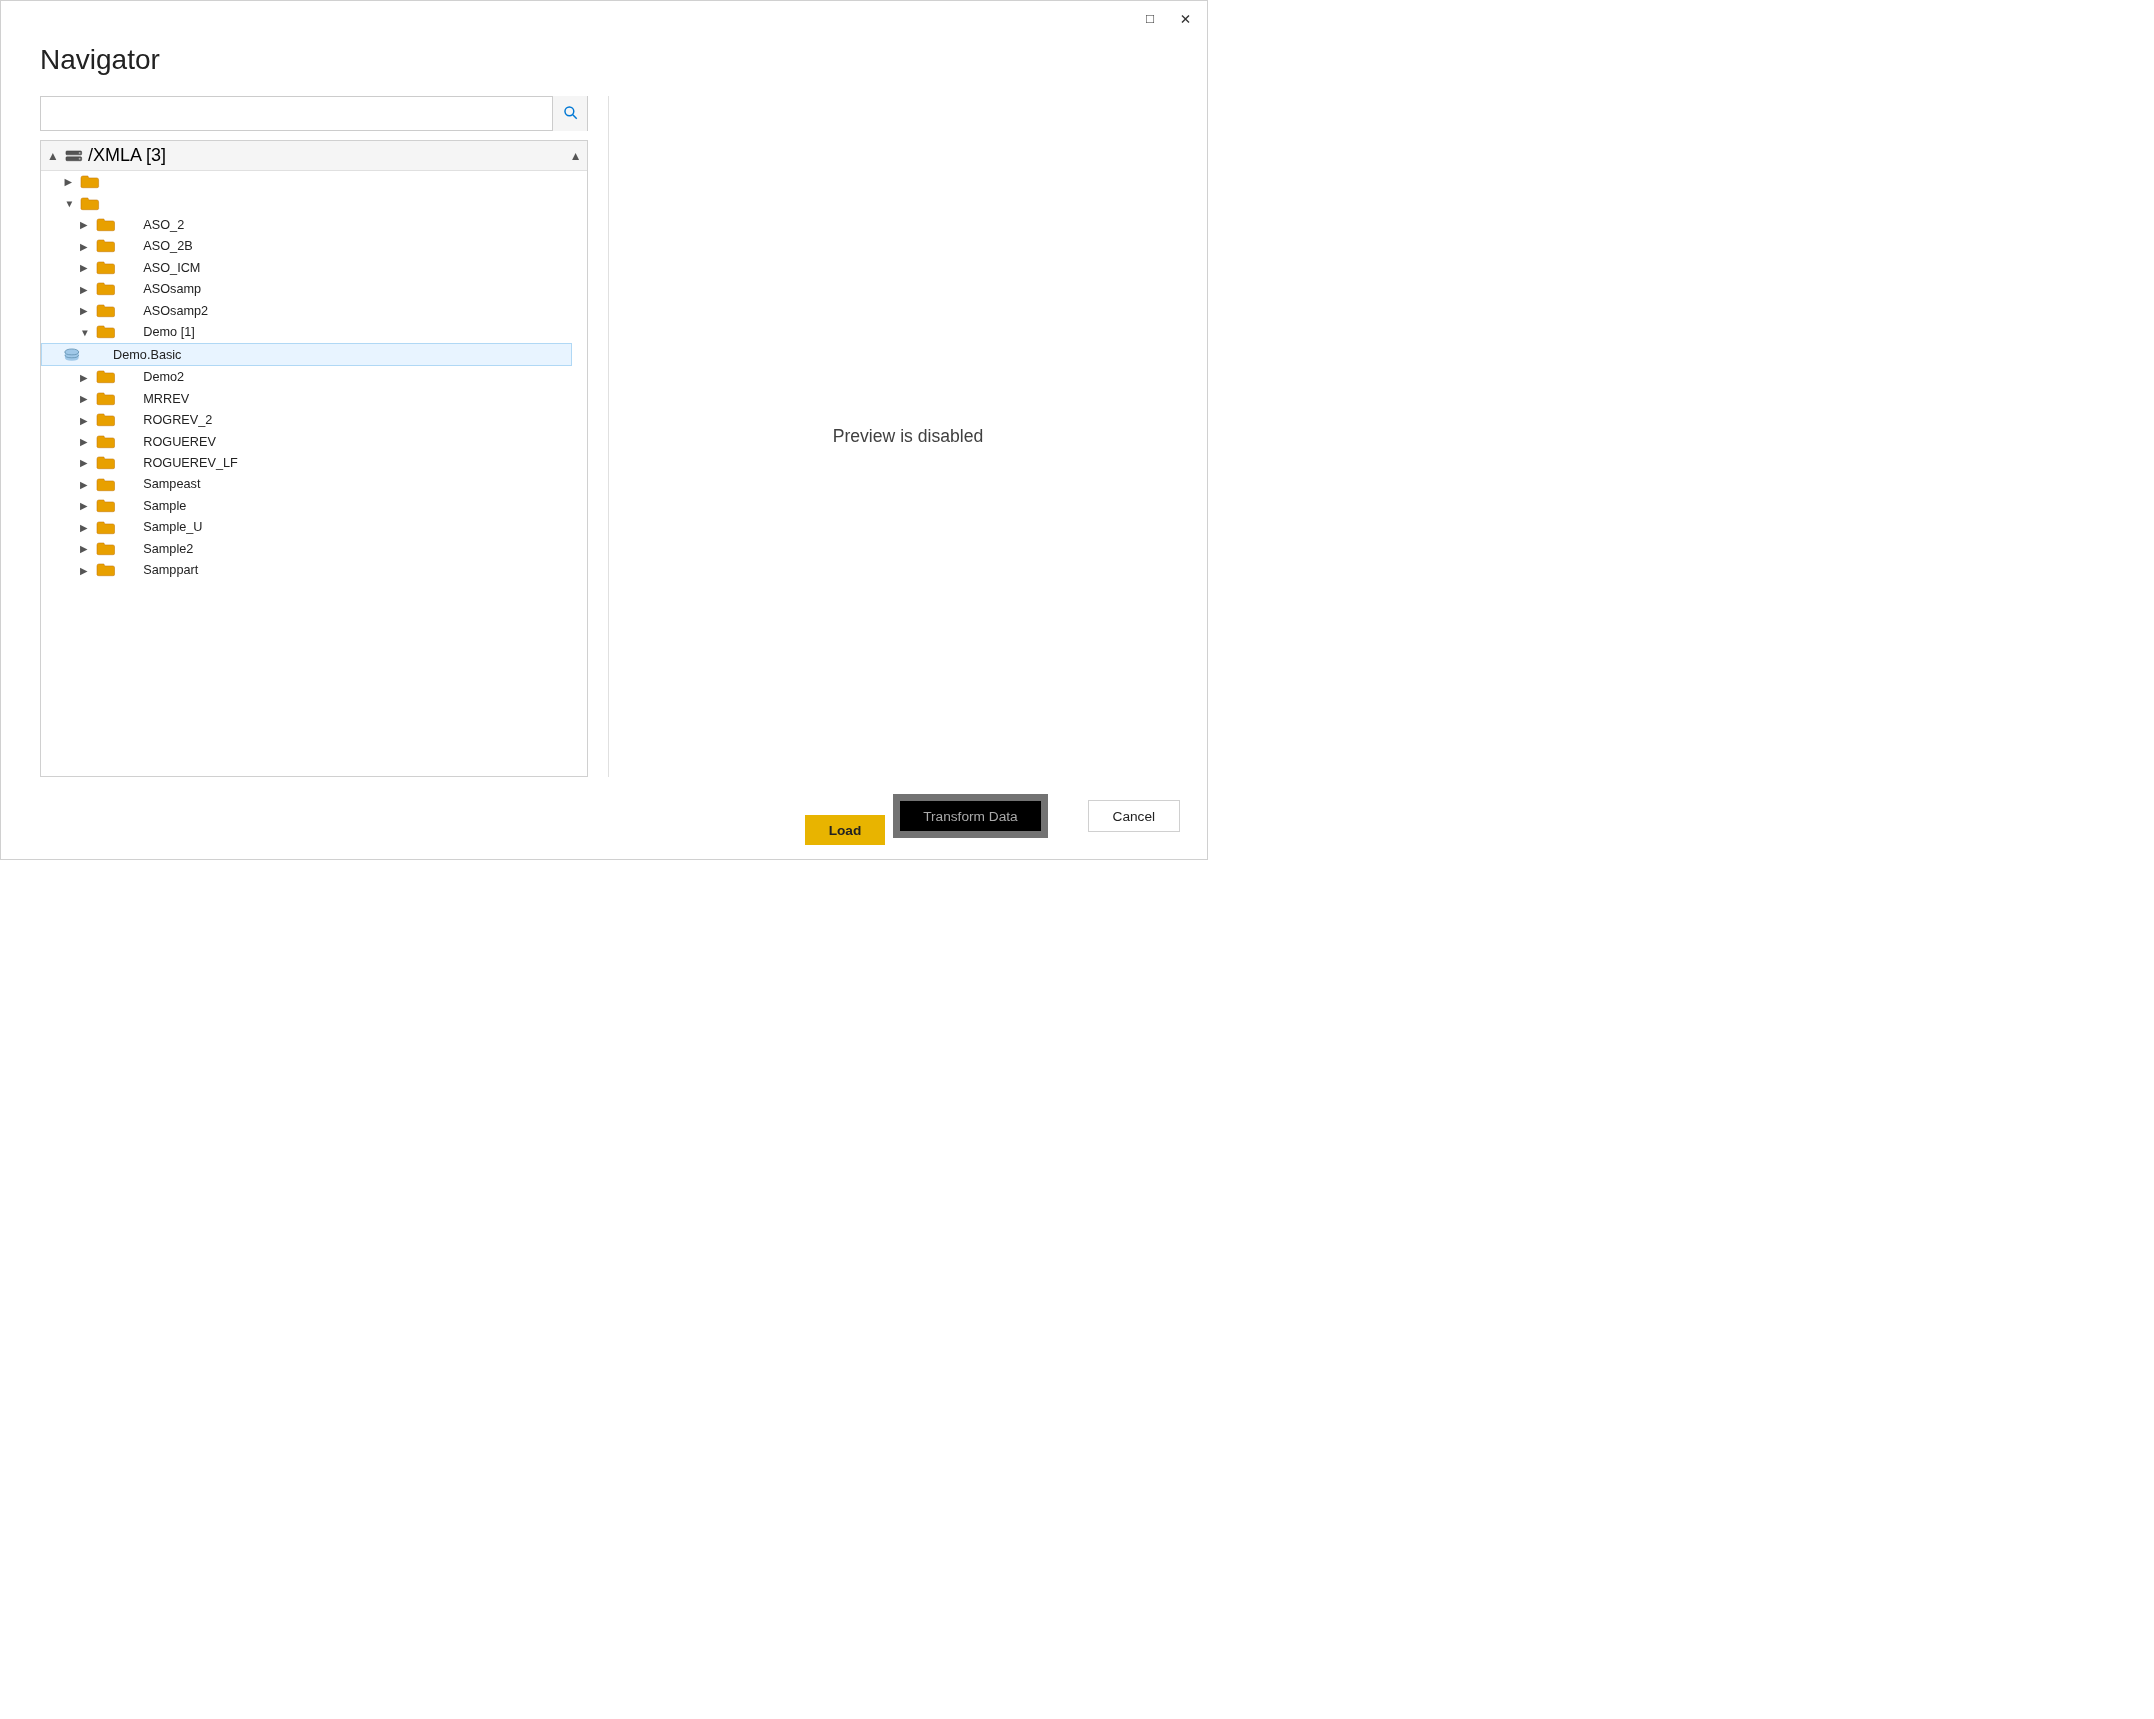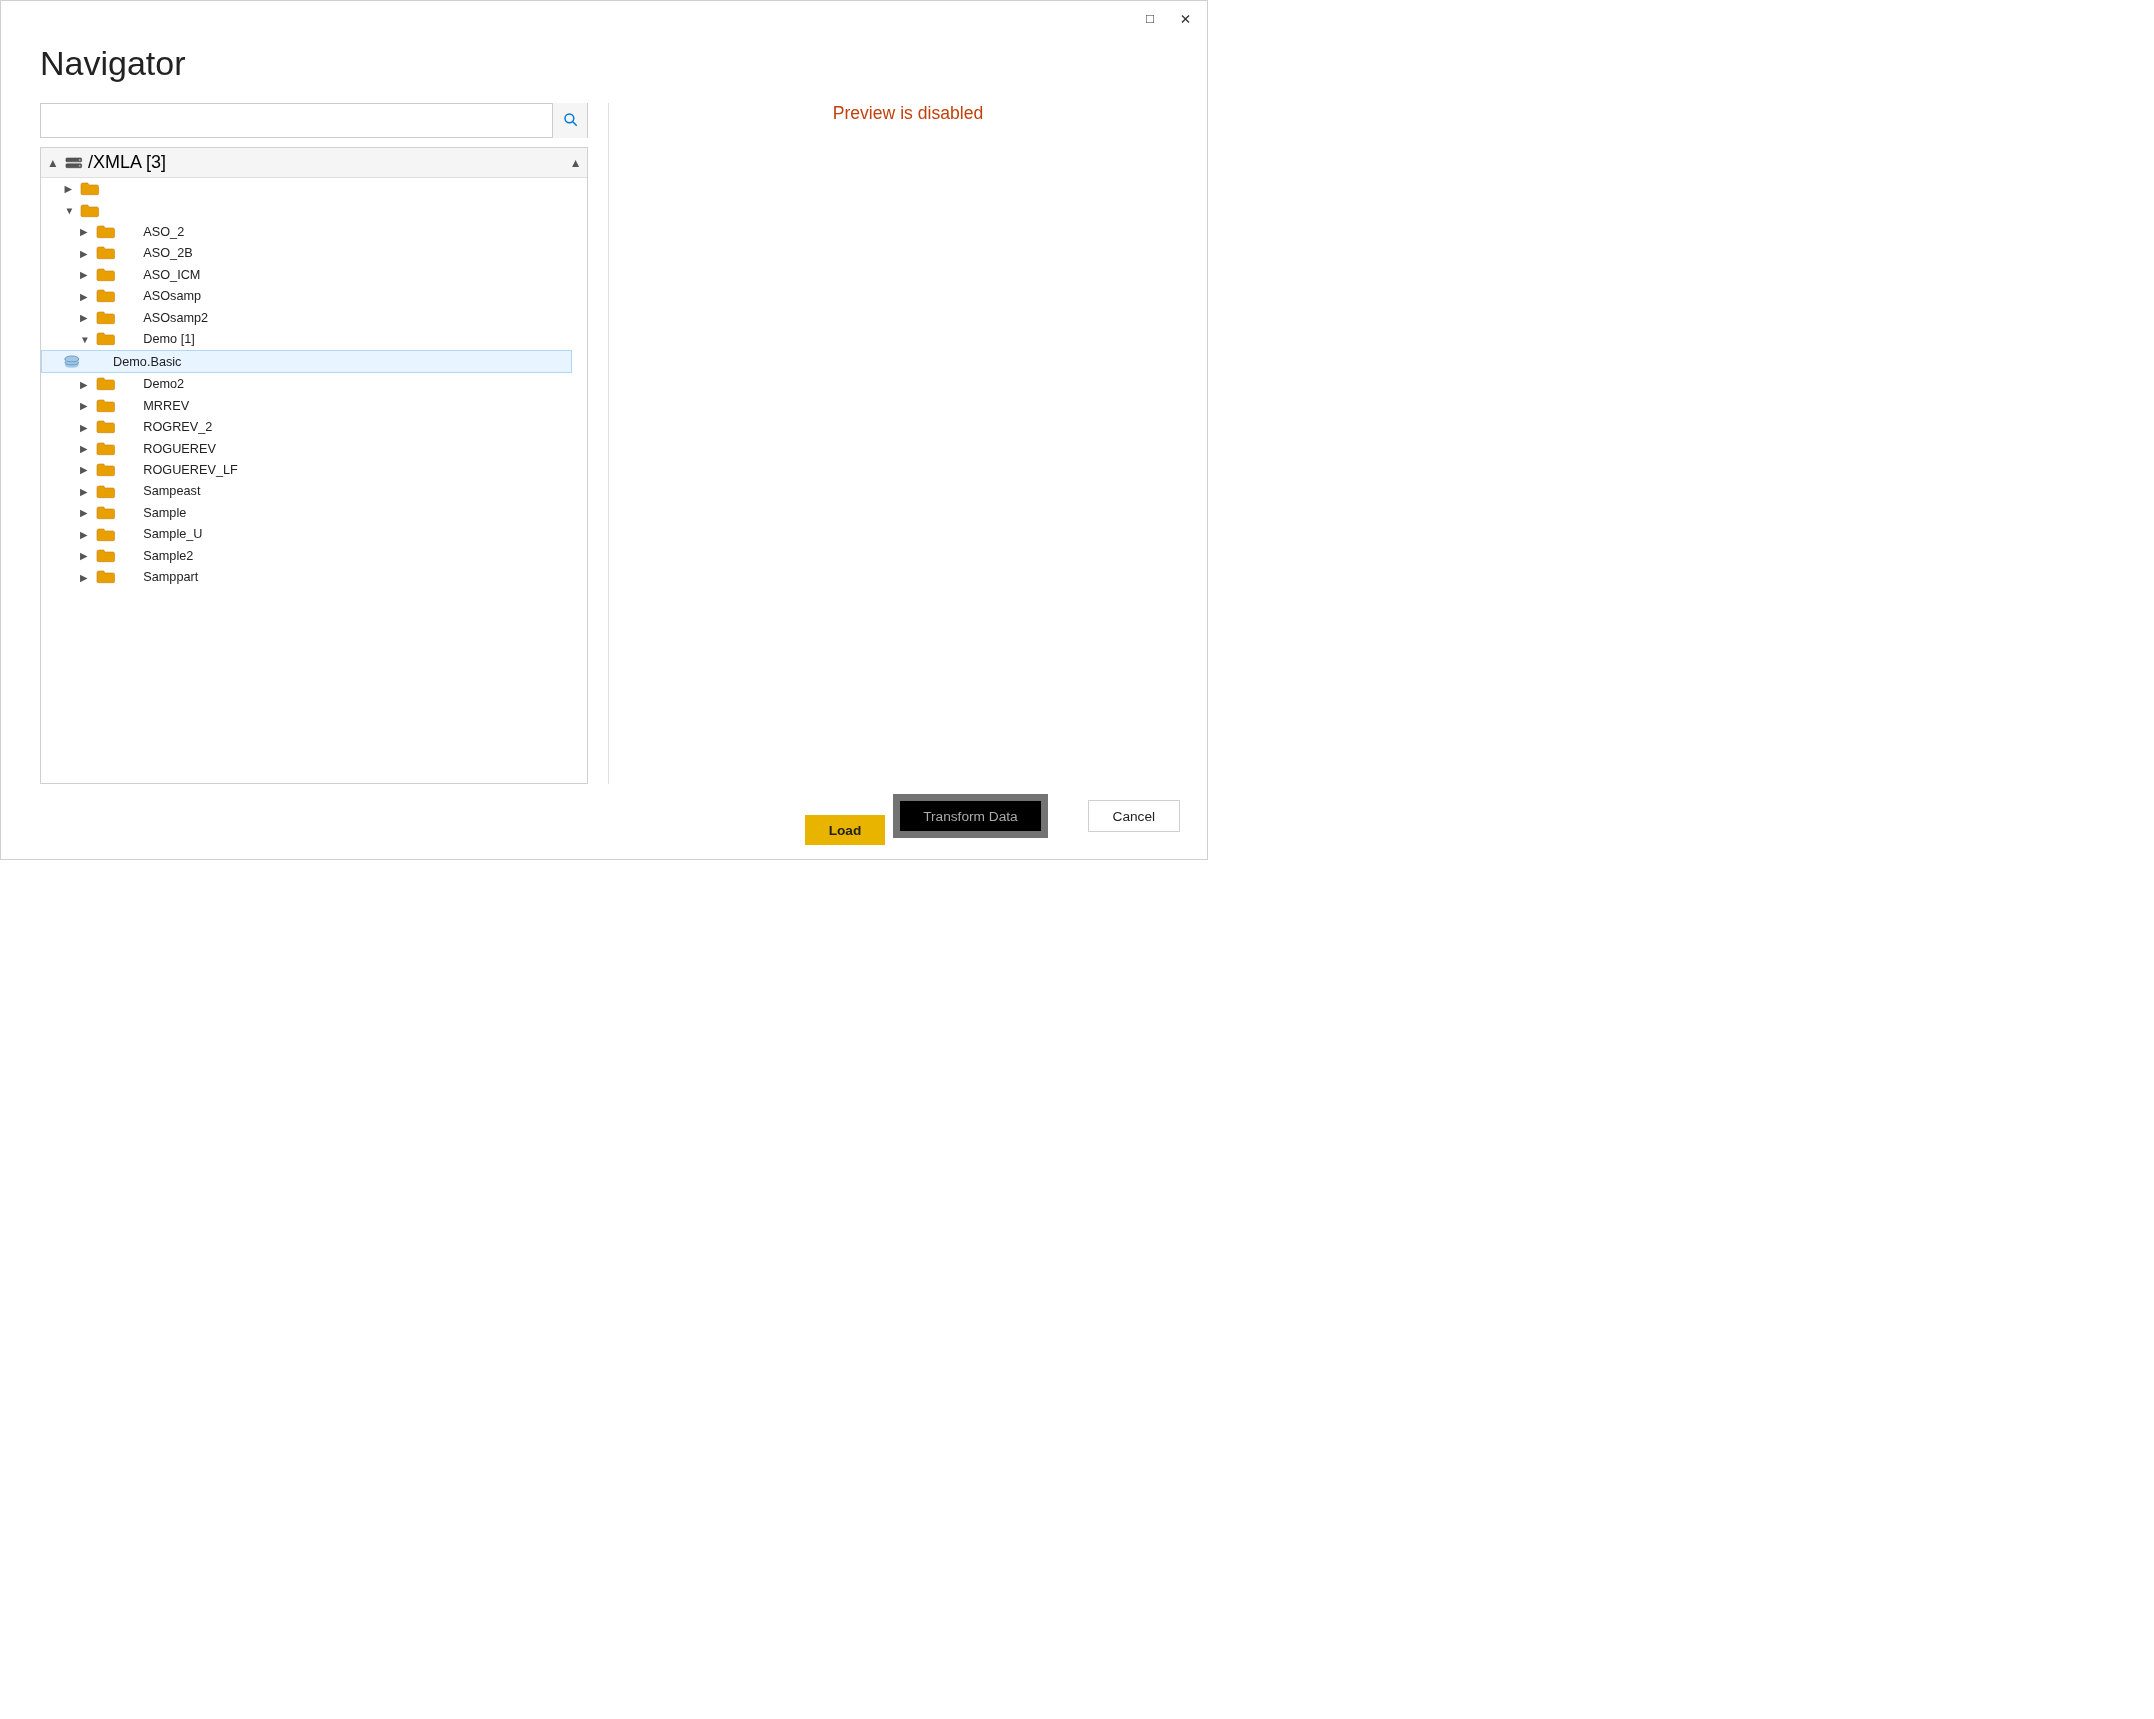--- a/index.html
+++ b/index.html
@@ -22,21 +22,21 @@
       width: 19.6px;
       height: 19.6px;
       display: flex;
       align-items: center;
       justify-content: center;
       cursor: pointer;
       font-size: 13.7px;
       color: #333;
     }
     .page-title {
-      font-size: 34px;
+      font-size: 28px;
       font-weight: 300;
       color: #222;
       padding: 7.8px 39px 19.6px 39px;
     }
     .main-layout {
       display: flex;
       flex-direction: row;
       height: calc(100% - 118px);
       padding: 0 0 59px 0;
     }
@@ -167,24 +167,24 @@
     .tree-item .item-label {
       color: #222;
       margin-left: 28px;
     }
     .tree-item.depth-2 { padding-left: 23.5px; }
     .tree-item.depth-3 { padding-left: 39px; }
     .tree-item.depth-4 { }
     .right-panel {
       flex: 1;
       display: flex;
-      align-items: flex-start;
+      align-items: center;
       justify-content: center;
       font-size: 17.6px;
-      color: #c2410c;
+      color: #404040;
     }
     .bottom-bar {
       position: absolute;
       bottom: 0;
       right: 0;
       display: flex;
       align-items: center;
       gap: 7.8px;
       padding: 13.7px 27.4px;
     }

